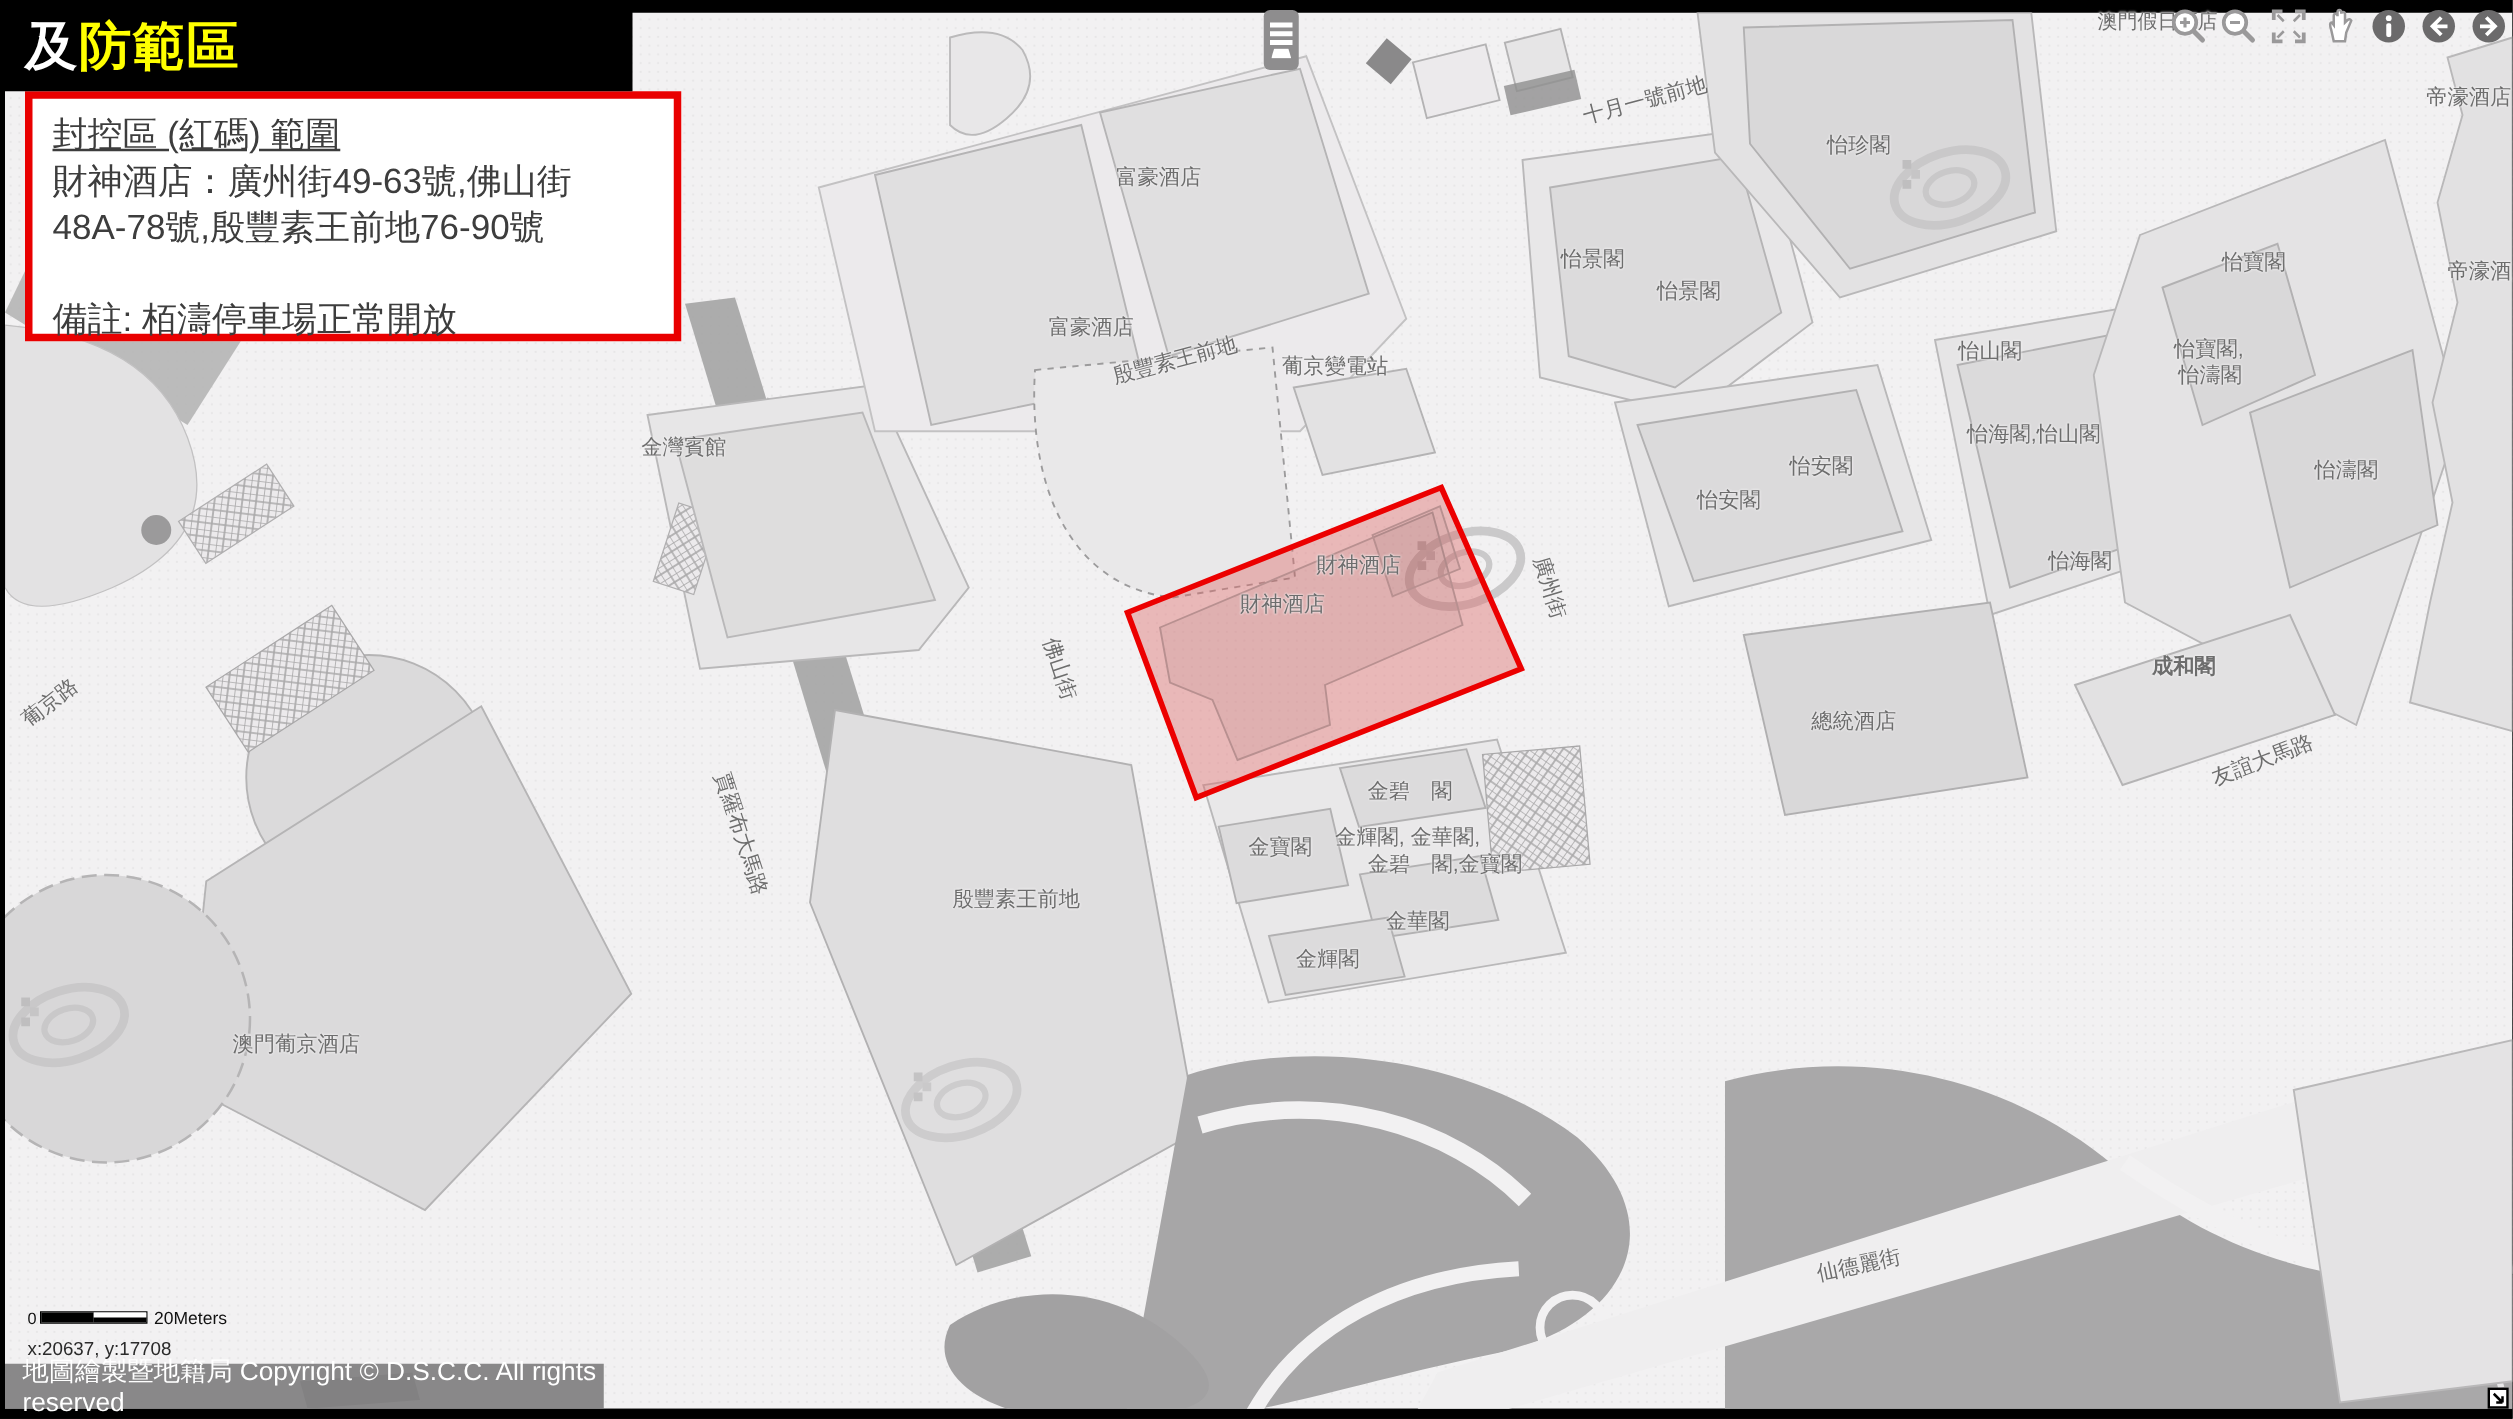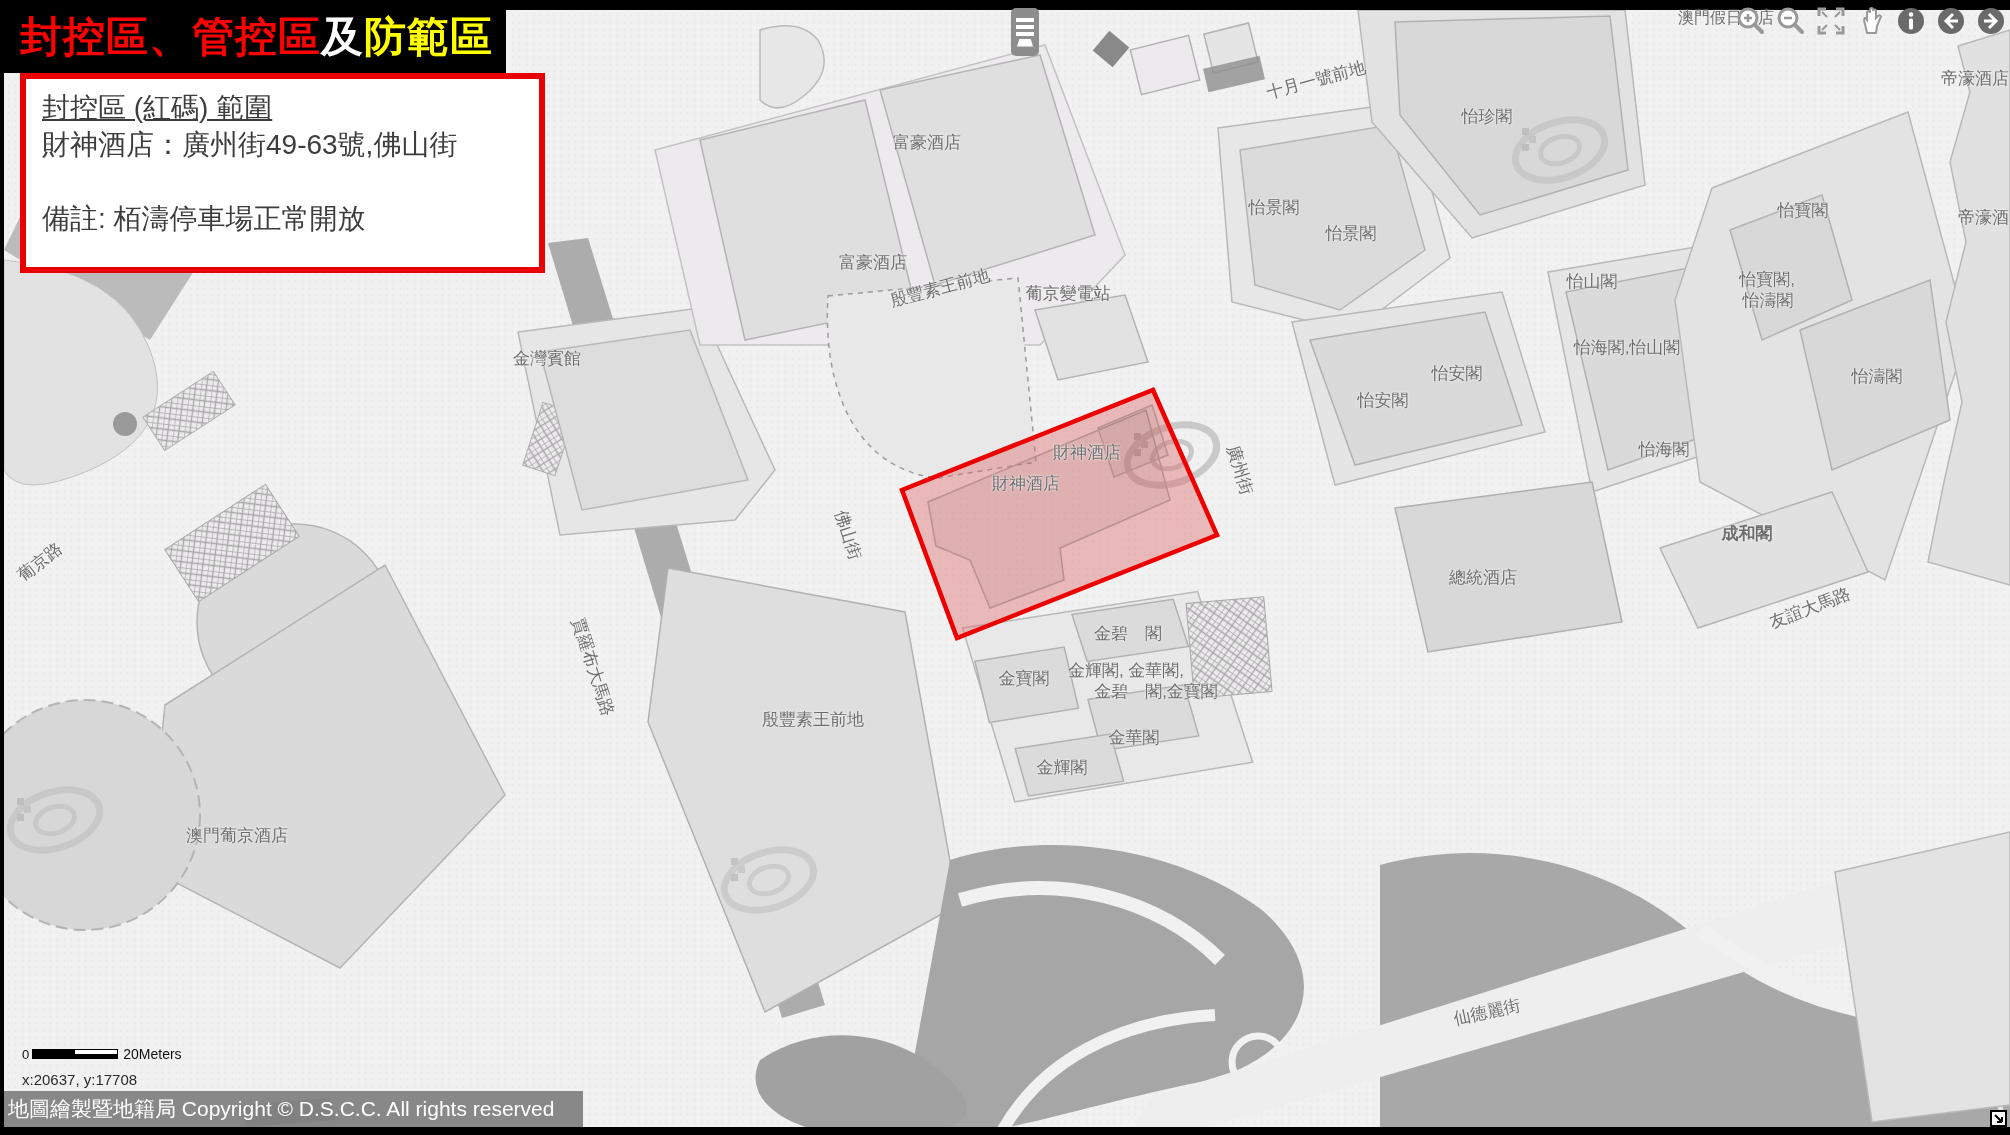--- a/index.html
+++ b/index.html
@@ -33,22 +33,22 @@
   .scalebar{position:absolute;left:22px;top:1046px;display:flex;align-items:center;z-index:20;color:#111;}
   .scalebar .zero{font-size:13px;margin-right:3px;}
   .scalebar .bar{width:86px;height:10px;border:1px solid #000;box-sizing:border-box;display:flex;background:#fff;}
   .scalebar .seg-a{width:50%;background:#000;}
   .scalebar .seg-b{width:50%;display:flex;flex-direction:column;}
   .scalebar .seg-b i{display:block;height:50%;}
   .scalebar .seg-b i.w{background:#fff;}
   .scalebar .seg-b i.k{background:#000;}
   .scalebar .meters{font-size:14px;margin-left:5px;}
   .coords{position:absolute;left:22px;top:1071px;font-size:15px;color:#2b2b2b;z-index:20;}
-  .copyright{position:absolute;left:4px;top:1091px;width:579px;height:36px;background:rgba(128,127,128,0.92);
-             color:#fff;font-size:21px;display:flex;align-items:center;padding-left:4px;
+  .copyright{position:absolute;left:4px;top:1091px;width:479px;height:36px;background:rgba(128,127,128,0.92);
+             color:#fff;font-size:21px;display:flex;align-items:center;padding-left:14px;
              box-sizing:border-box;z-index:20;}
   .corner-btn{position:absolute;left:1990px;top:1110px;width:17px;height:17px;background:#fff;
               border:2px solid #000;box-sizing:border-box;z-index:25;display:flex;
               align-items:center;justify-content:center;cursor:pointer;}
 </style>
 </head>
 <body>
 
 <div id="screen">
 
@@ -213,29 +213,29 @@
       <div class="map-label" style="left: 1156px; top: 691px; transform: translate(-50%, -50%) rotate(0deg);">金碧　閣,金寶閣</div>
       <div class="map-label" style="left: 813px; top: 719px; transform: translate(-50%, -50%) rotate(0deg);">殷豐素王前地</div>
       <div class="map-label" style="left: 1134px; top: 737px; transform: translate(-50%, -50%) rotate(0deg);">金華閣</div>
       <div class="map-label" style="left: 1062px; top: 767px; transform: translate(-50%, -50%) rotate(0deg);">金輝閣</div>
       <div class="map-label" style="left: 237px; top: 835px; transform: translate(-50%, -50%) rotate(0deg);">澳門葡京酒店</div>
       <div class="map-label" style="left: 1487px; top: 1012px; transform: translate(-50%, -50%) rotate(-12deg);">仙德麗街</div>
     </div>
 
   <div class="title-bar">
     <div style="display:flex;">
-        <span style="color: rgb(255, 0, 0);">封控區、管控區</span>
         <span style="color: rgb(255, 255, 255);">及</span>
         <span style="color: rgb(255, 255, 0);">防範區</span>
       </div>
   </div>
 
   <div class="info-box">
     <div class="hd">封控區 (紅碼) 範圍</div>
     <div>財神酒店：廣州街49-63號,佛山街</div>
+    <div>48A-78號,殷豐素王前地76-90號</div>
     <div class="blank"></div>
     <div>備註: 栢濤停車場正常開放</div>
   </div>
 
   <div class="controls">
     <div class="ctl">
       <svg width="32" height="32" viewBox="0 0 32 32">
         <circle cx="13" cy="13" r="9" fill="#fff" stroke="#9a999a" stroke-width="3"></circle>
         <line x1="20" y1="20" x2="27" y2="27" stroke="#9a999a" stroke-width="4" stroke-linecap="round"></line>
         <path d="M9,13 H17 M13,9 V17" stroke="#9a999a" stroke-width="2.5"></path>

